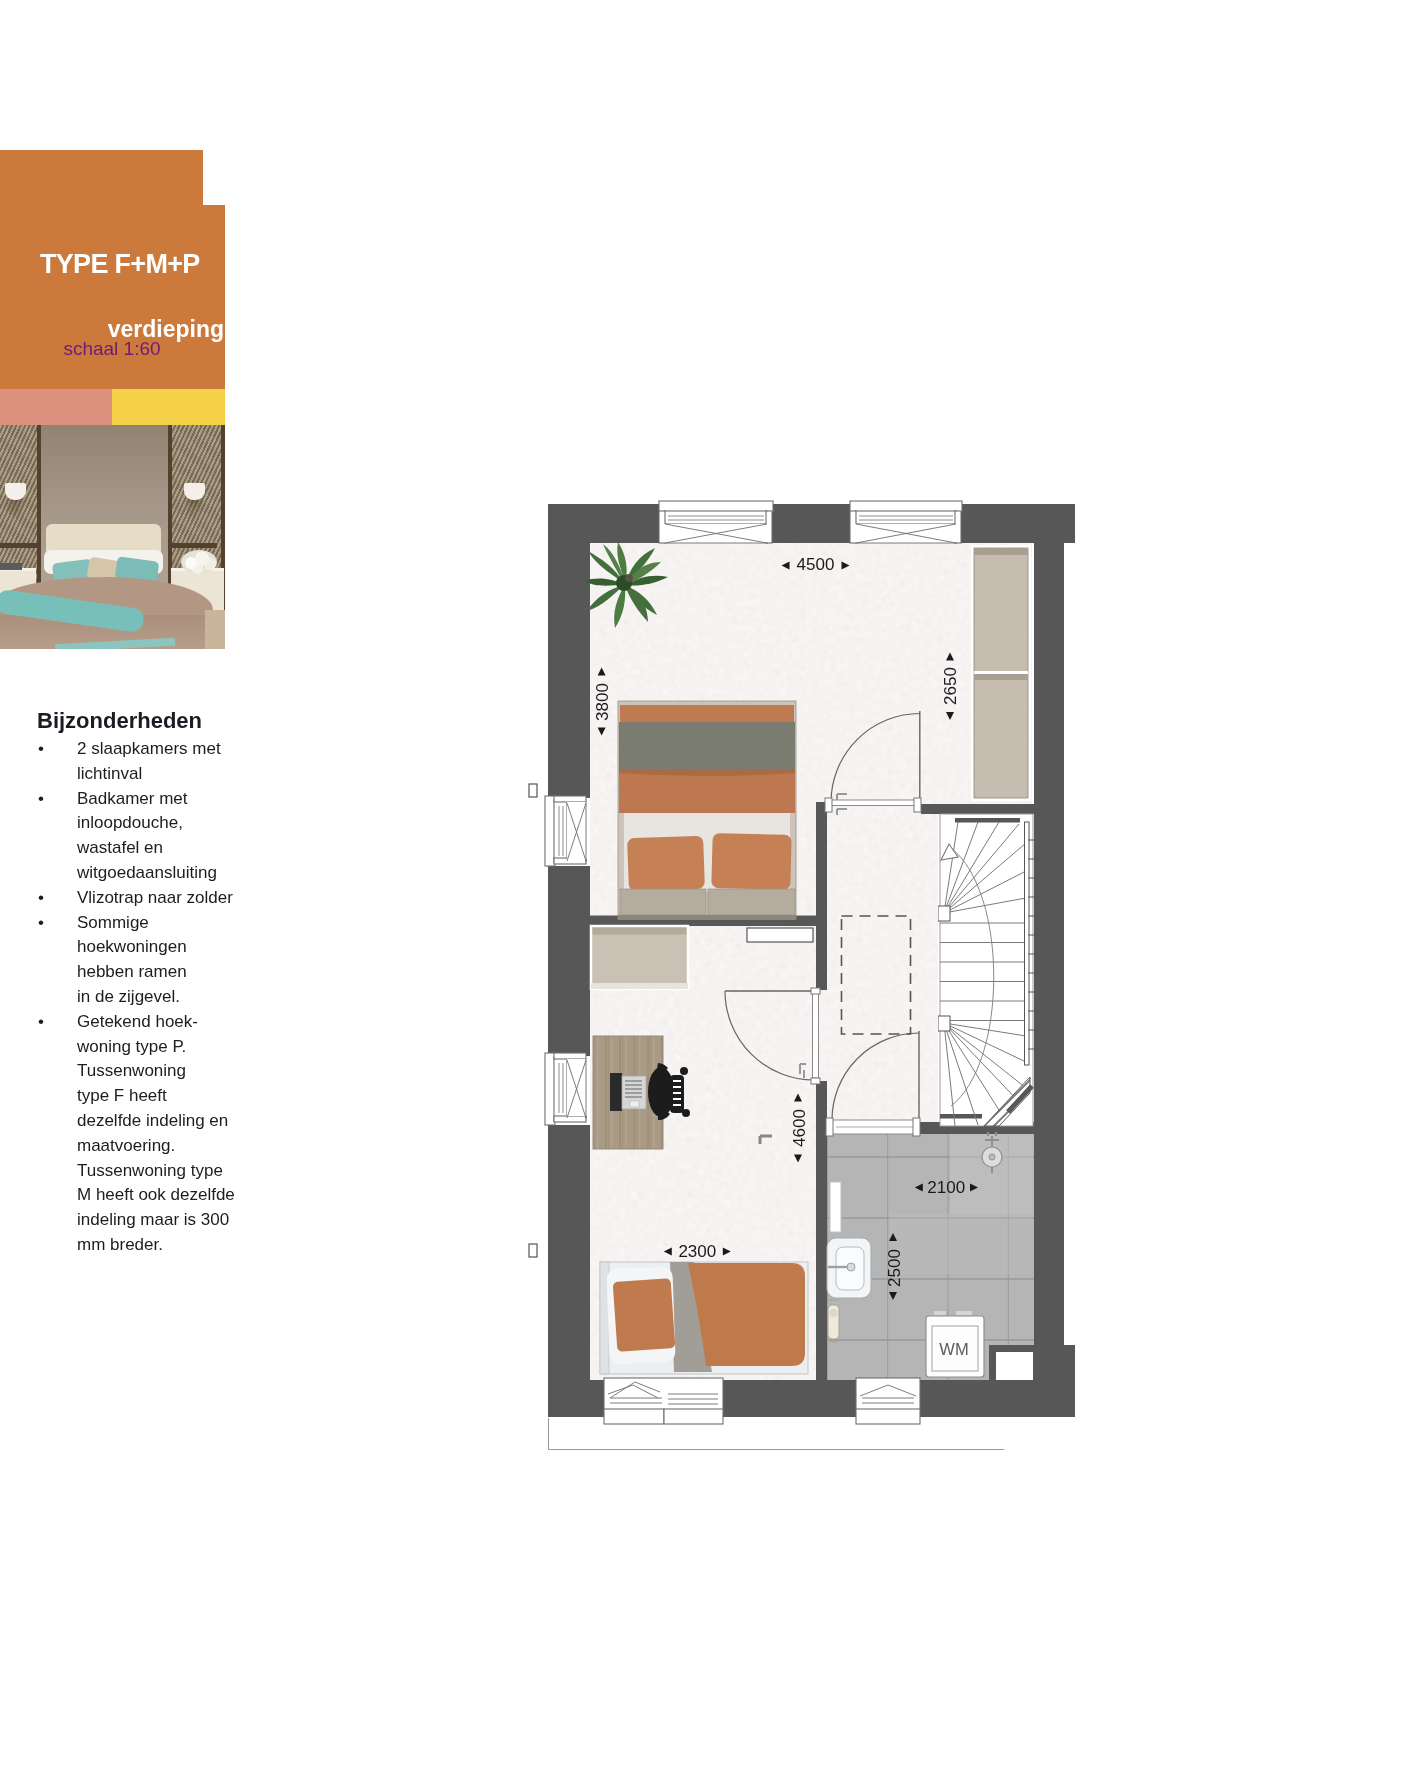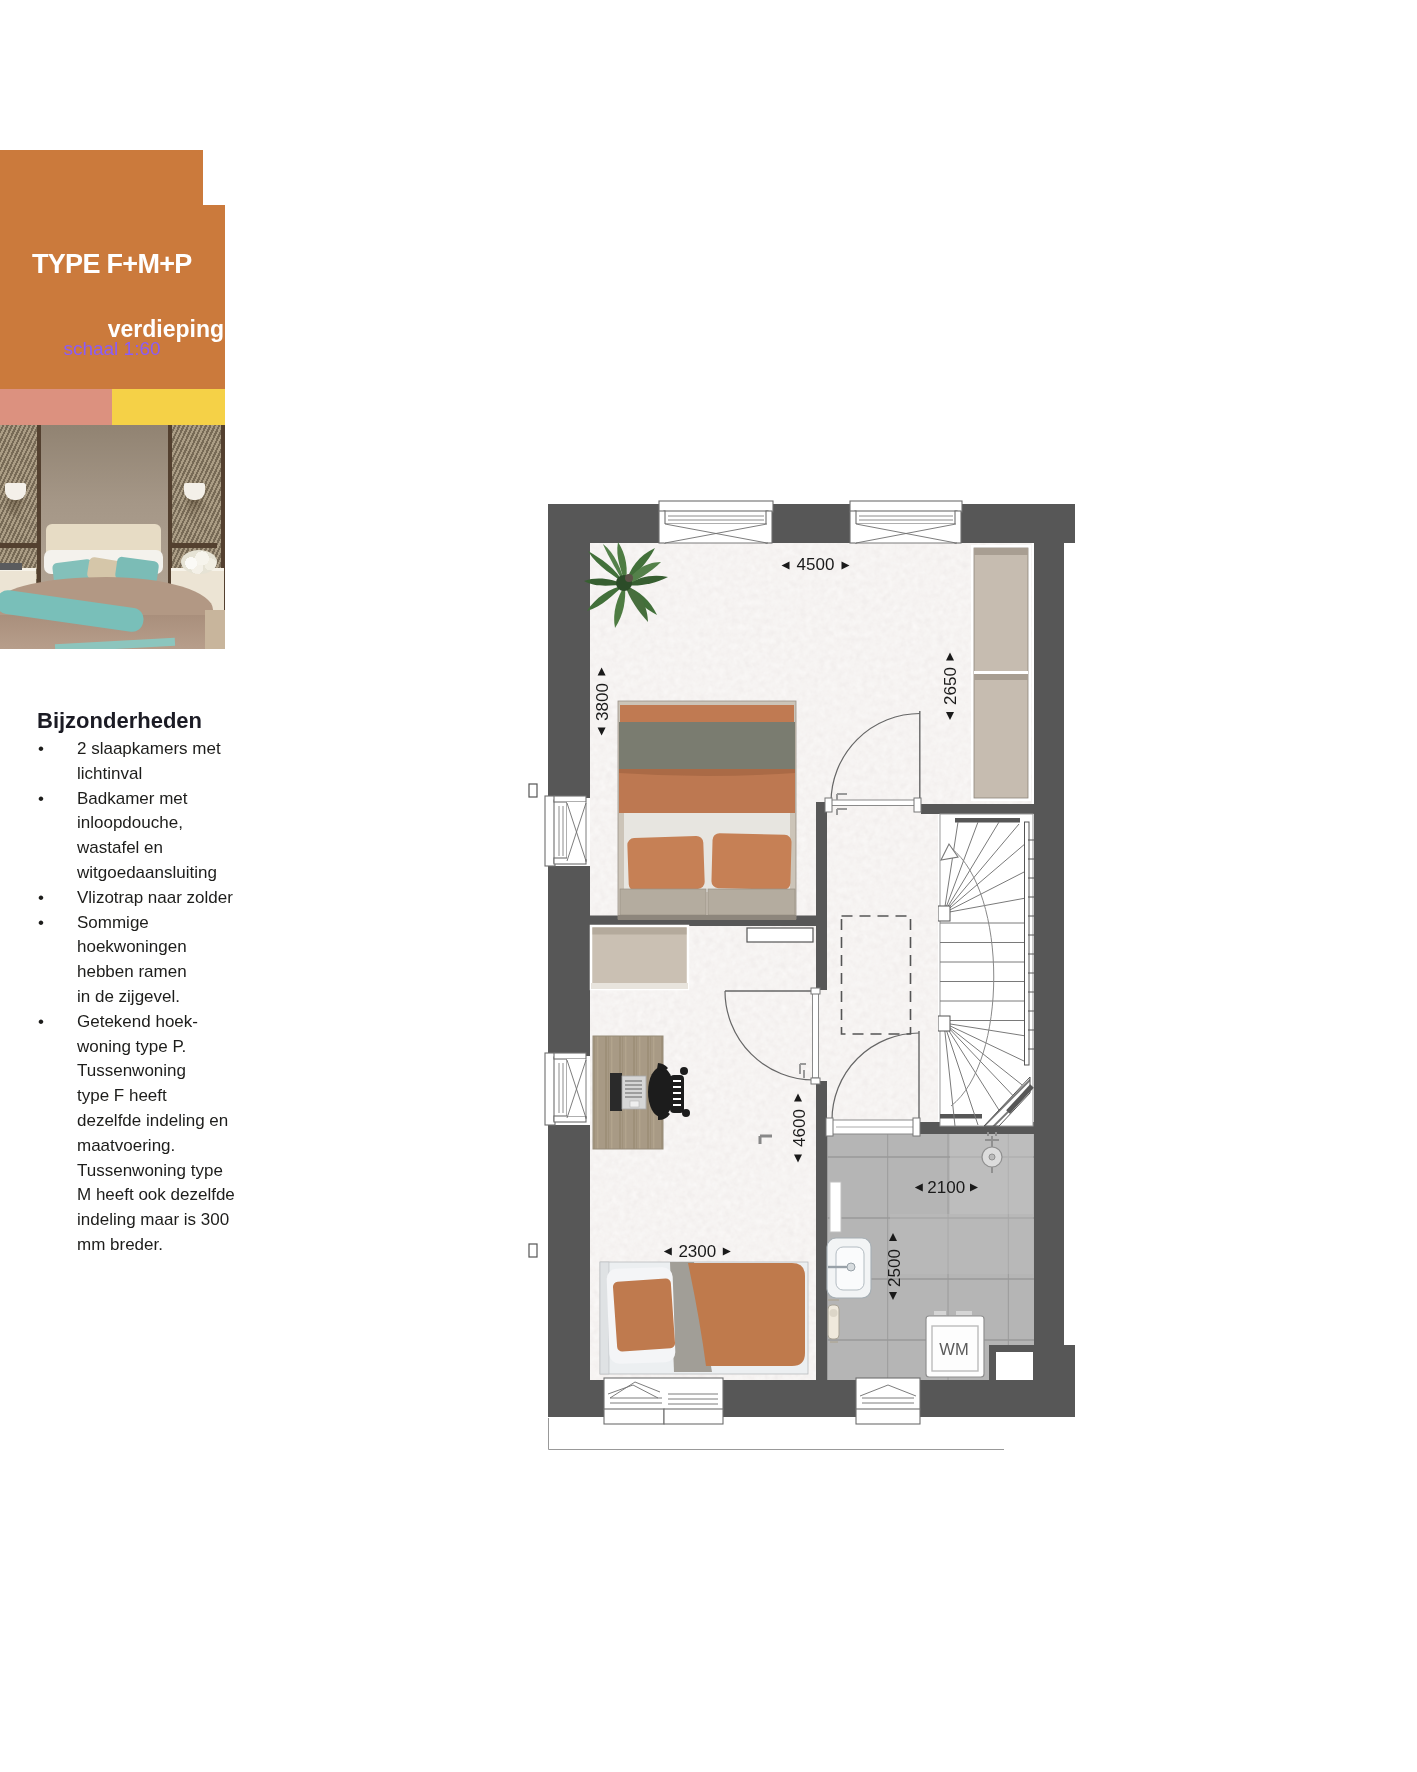--- a/index.html
+++ b/index.html
@@ -6,25 +6,25 @@
   body{width:1417px;height:1772px;background:#ffffff;font-family:"Liberation Sans", sans-serif;position:relative;overflow:hidden;}
   .abs{position:absolute;}
 </style>
 </head>
 <body>
 
 <div class="abs" style="left:0;top:150px;width:203px;height:239px;background:#cb7a3c;"></div>
 
 <div class="abs" style="left:203px;top:205px;width:22px;height:184px;background:#cb7a3c;"></div>
 
-<div class="abs" style="left:32px;top:249px;width:260px;color:#ffffff;font-size:27px;font-weight:bold;letter-spacing:-0.7px;">TYPE F+M+P</div>
+<div class="abs" style="left:40px;top:249px;width:260px;color:#ffffff;font-size:27px;font-weight:bold;letter-spacing:-0.7px;">TYPE F+M+P</div>
 
 <div class="abs" style="left:0;top:316px;width:224px;text-align:right;color:#ffffff;font-size:23px;font-weight:bold;">verdieping</div>
 
-<div class="abs" style="left:0;top:338px;width:224px;text-align:center;color:#8b5cf6;font-size:19px;">schaal 1:60</div>
+<div class="abs" style="left:0;top:338px;width:224px;text-align:center;color:#701a75;font-size:19px;">schaal 1:60</div>
 
 <div class="abs" style="left:0;top:389px;width:112px;height:36px;background:#dc917f;"></div>
 
 <div class="abs" style="left:112px;top:389px;width:113px;height:36px;background:#f5d147;"></div>
 
 <div class="abs" style="left:0;top:425px;width:225px;height:224px;background:#a99c90;overflow:hidden;">
 
   <div class="abs" style="left:0;top:0;width:225px;height:224px;background:linear-gradient(180deg,#918372 0%,#a59787 35%,#b0a292 70%);"></div>
 
   <div class="abs" style="left:0;top:0;width:37px;height:224px;background:repeating-linear-gradient(115deg,#ab9d85 0 2px,#776a56 2px 4px);border-right:4px solid #53402f;"></div>

